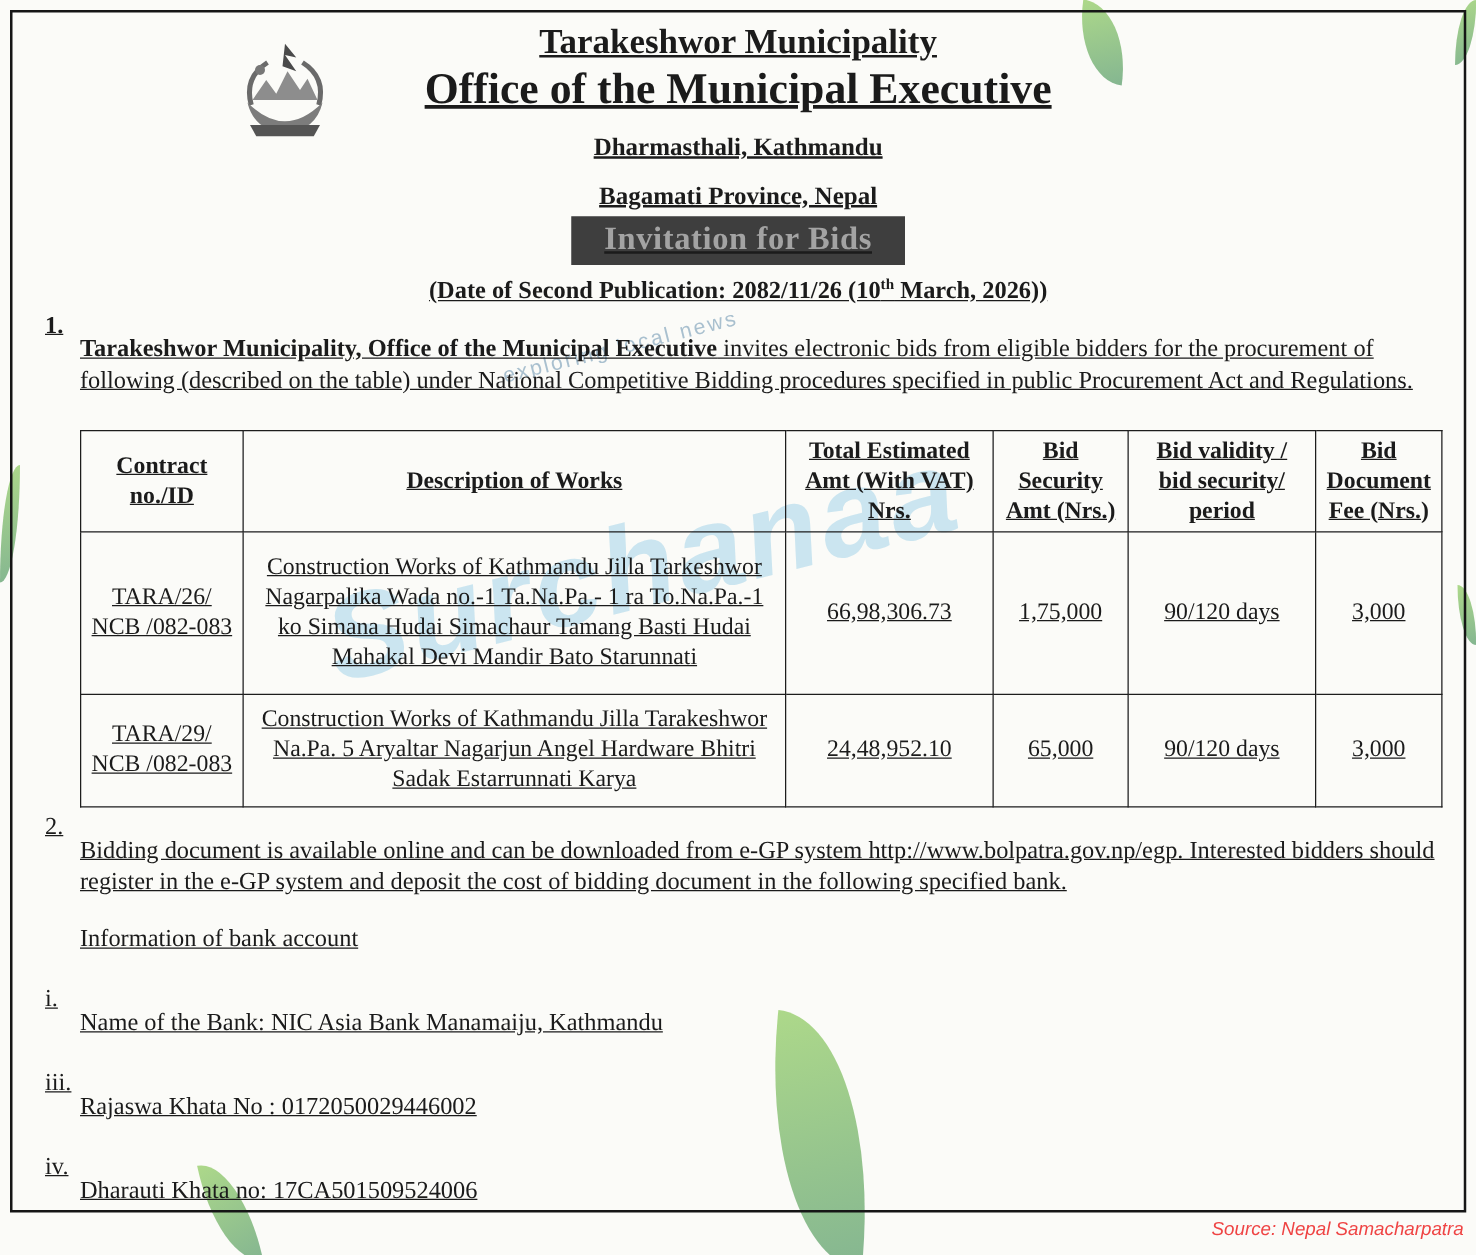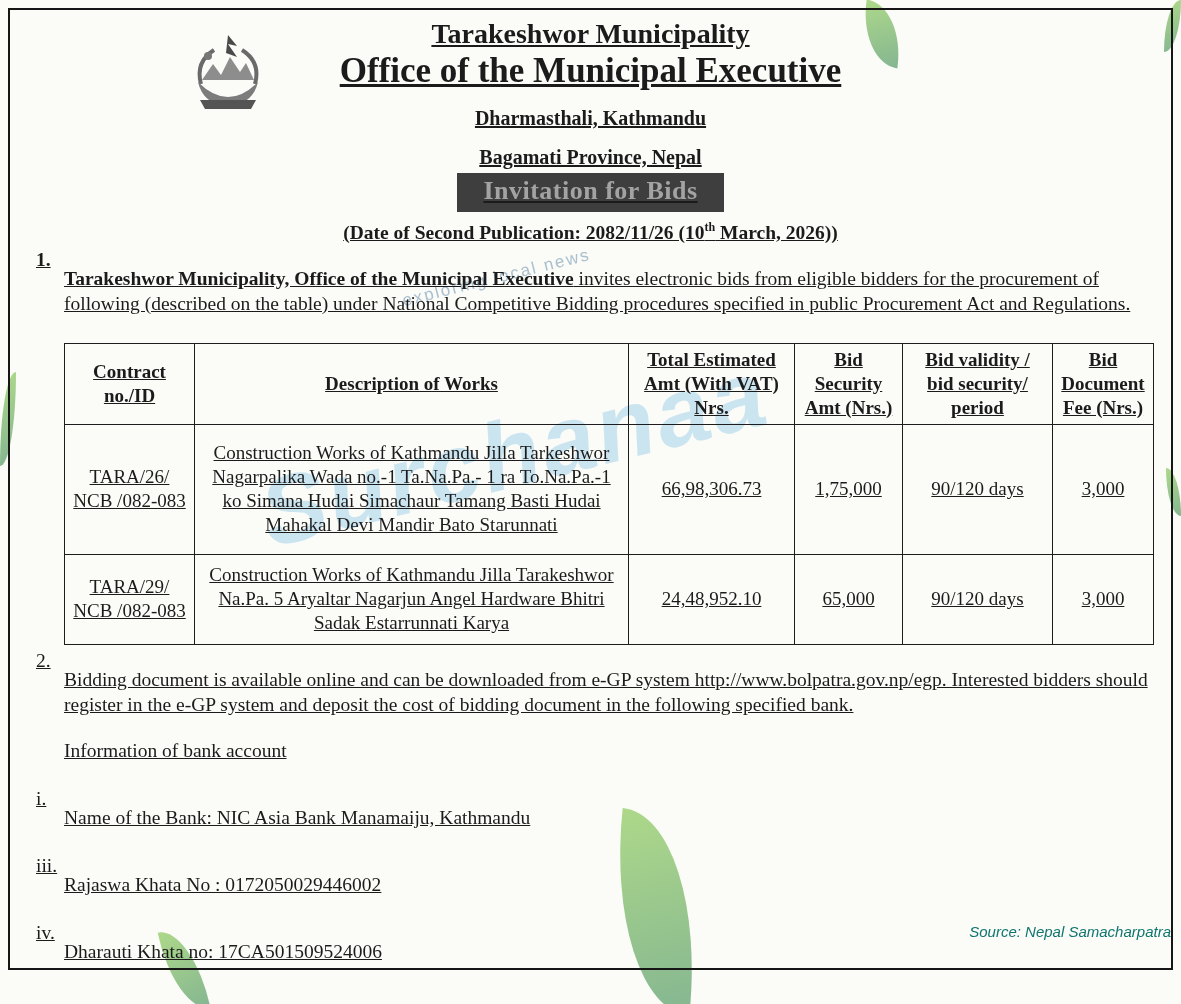--- a/index.html
+++ b/index.html
@@ -64,22 +64,22 @@
     font-size:19px;
   }
   .bid-table th,.bid-table td{
     border:1.5px solid #1d1d1d;text-align:center;vertical-align:middle;
     padding:4px 7px;line-height:24px;box-sizing:border-box;
   }
   .bid-table th{font-weight:bold;}
   .row-tall td{height:130px;}
   .row-mid td{height:90px;}
   .source{
-    position:absolute;right:10px;top:923px;z-index:1;
-    font-family:"Liberation Sans",sans-serif;font-style:italic;font-size:15px;color:#0f766e;
+    position:absolute;right:10px;top:975px;z-index:1;
+    font-family:"Liberation Sans",sans-serif;font-style:italic;font-size:15px;color:#ef4444;
   }
 </style>
 </head>
 <body>
 
 <div class="page">
 
   <div class="wm wm-brand">Surchanaa</div>
   <div class="wm wm-tagline">exploring local news</div>
   <div class="leaf leaf-top-right"></div>

